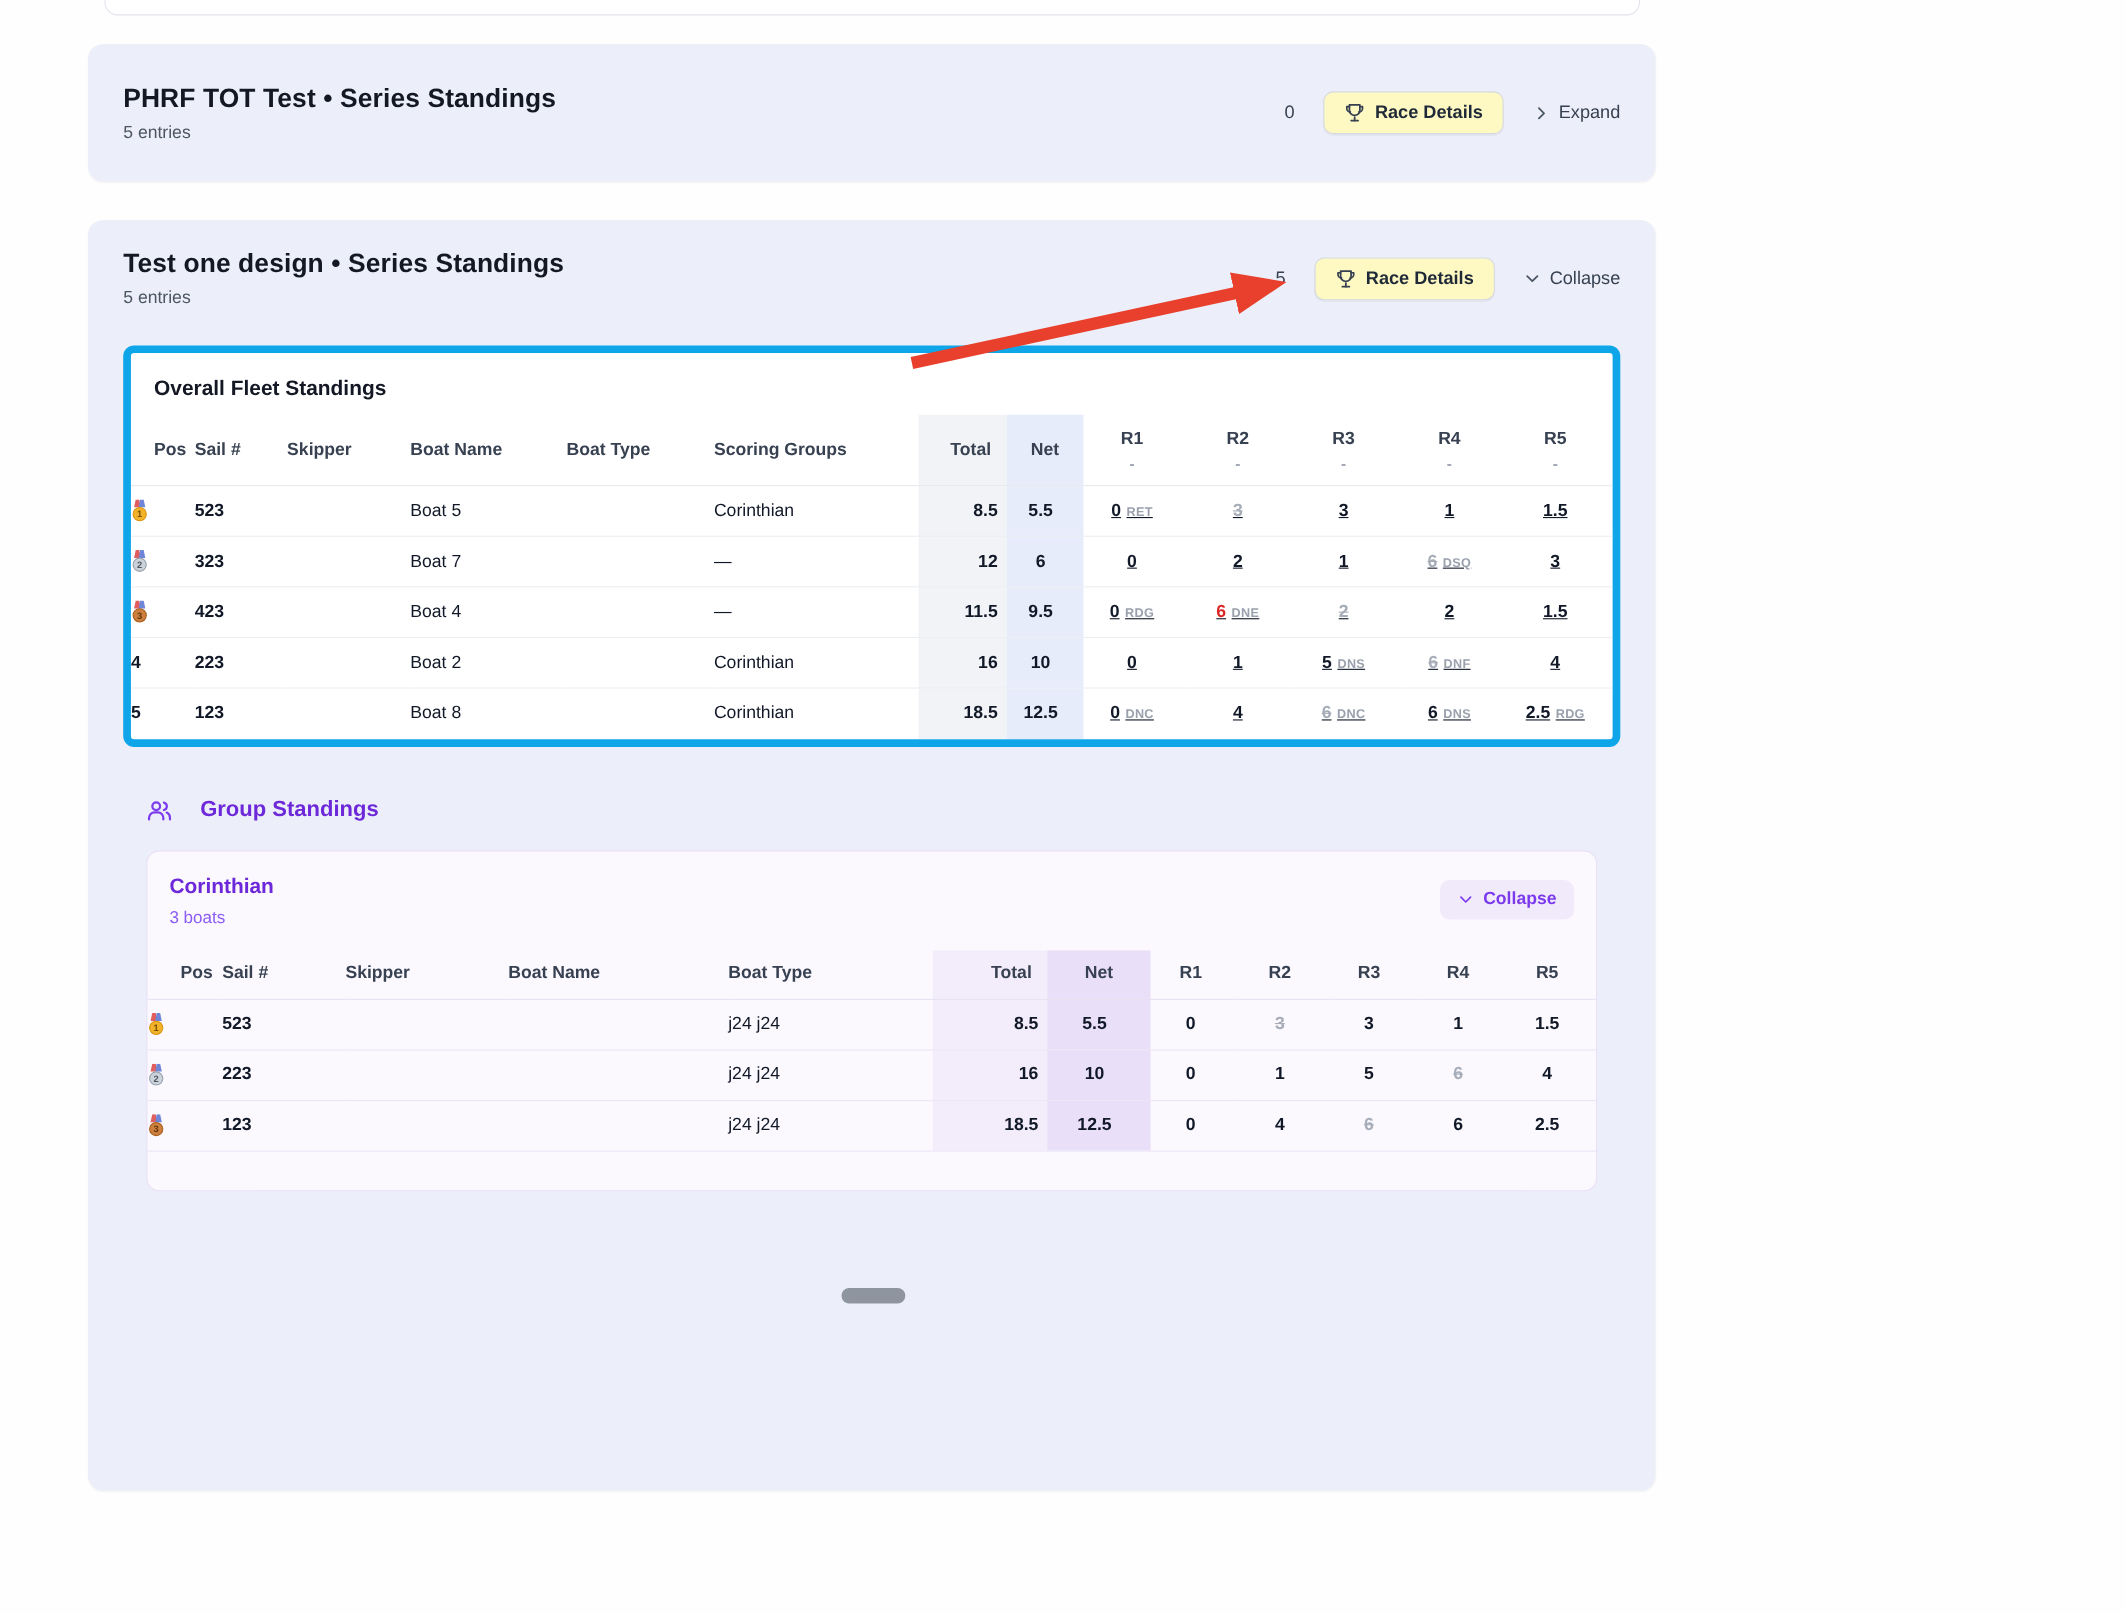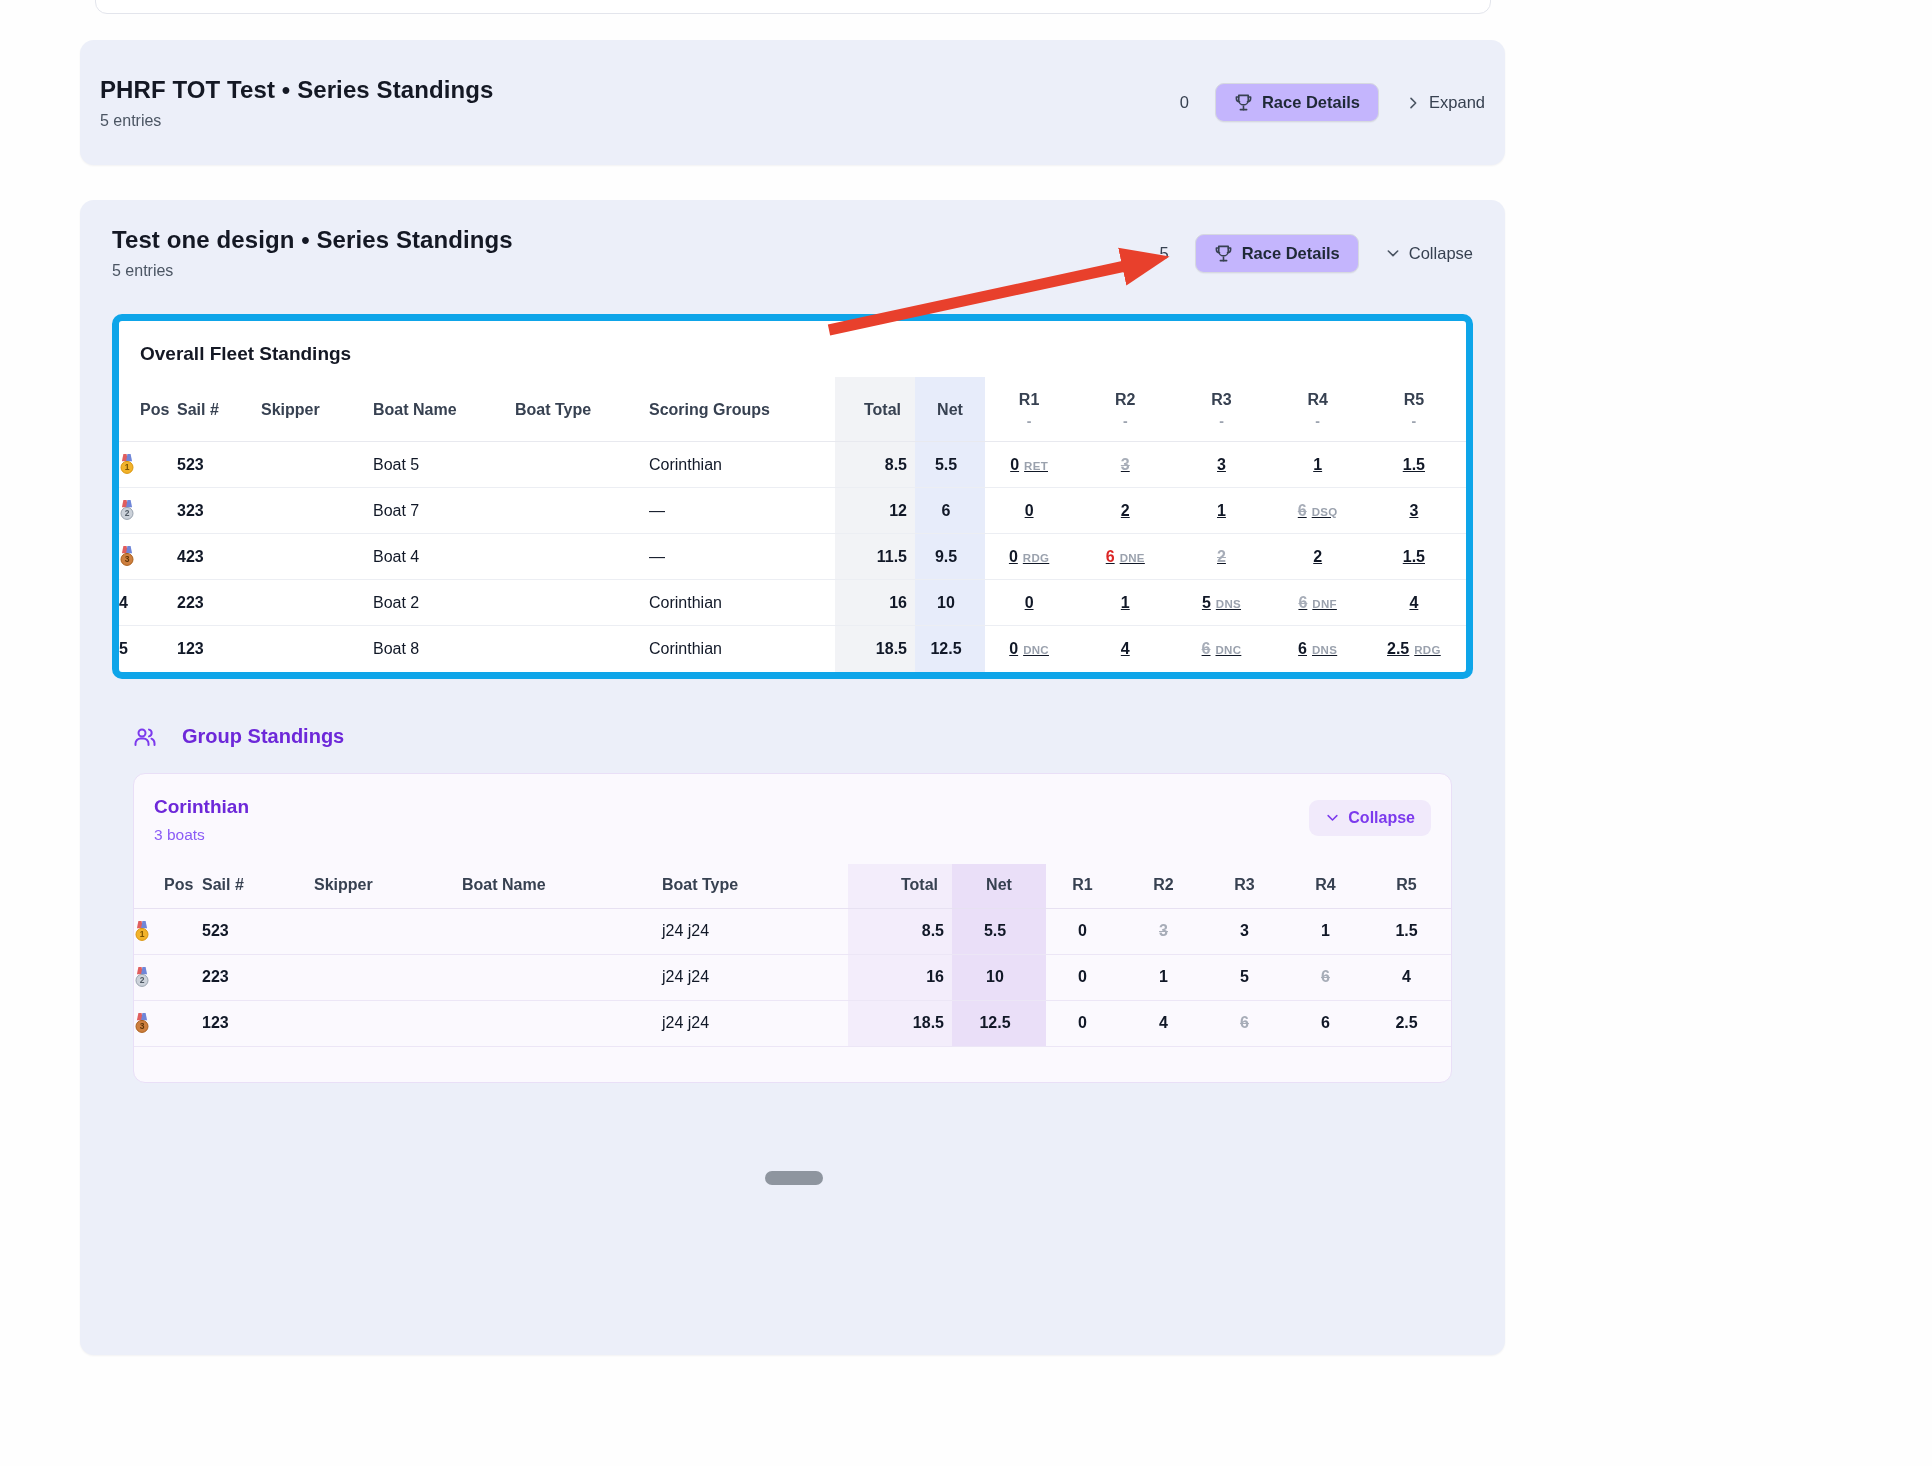--- a/index.html
+++ b/index.html
@@ -22,32 +22,32 @@
   
   .card {
     position:absolute; left:80px; width:1425px;
     background:#eceff9; border-radius:14px;
     box-shadow:0 1px 2px rgba(16,24,40,.05);
   }
   .card1 { top:40px; height:125px; }
   .card2 { top:200px; height:1155px; }
 
   .card-head { display:flex; justify-content:space-between; align-items:center; }
-  .card1 .card-head { height:100%; padding:0 20px; }
+  .card1 .card-head { height:100%; padding:0 32px; }
   .card2 .card-head { padding:26px 32px 0 32px; }
 
   .card-title { font-size:24px; font-weight:700; color:#141824; letter-spacing:.1px; }
   .card-entries { font-size:16px; color:#4b5563; margin-top:8px; }
 
   .card-actions { display:flex; align-items:center; gap:26px; }
   .count-label { font-size:16.5px; color:#374151; }
 
   .btn-race {
     display:inline-flex; align-items:center; gap:9px;
-    background:#c4b5fd; border:1px solid #d6d9e0; border-radius:9px;
+    background:#fef9c3; border:1px solid #d6d9e0; border-radius:9px;
     padding:9px 18px; font-size:16.5px; font-weight:600; color:#1f2937;
     cursor:pointer; box-shadow:0 1px 1px rgba(16,24,40,.04);
   }
   .flat-btn {
     display:inline-flex; align-items:center; gap:8px;
     background:transparent; border:none;
     font-size:16.5px; font-weight:500; color:#374151; cursor:pointer;
   }
 
   

